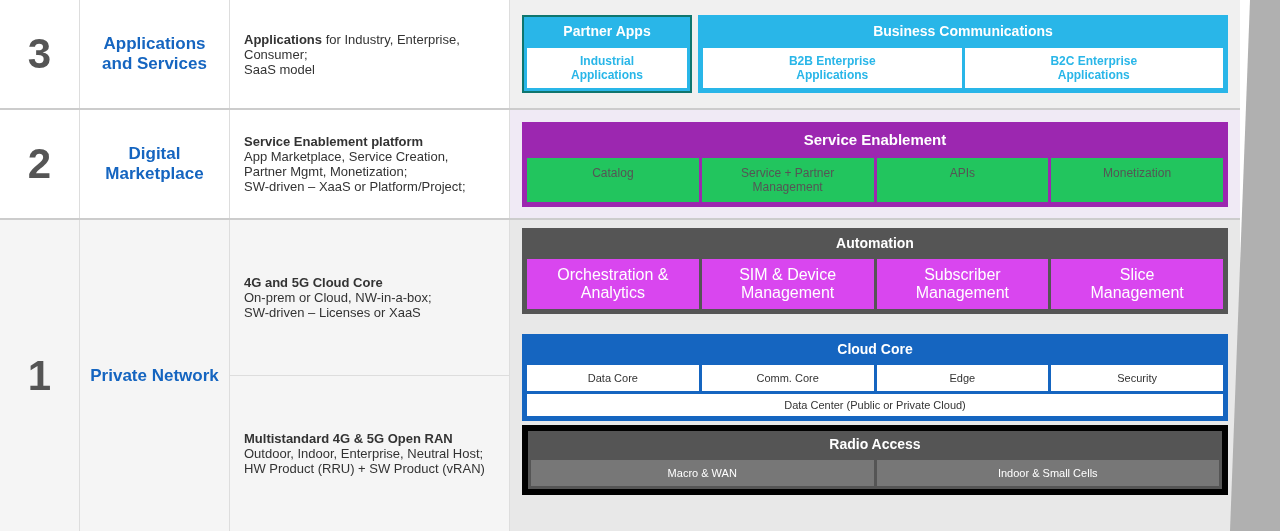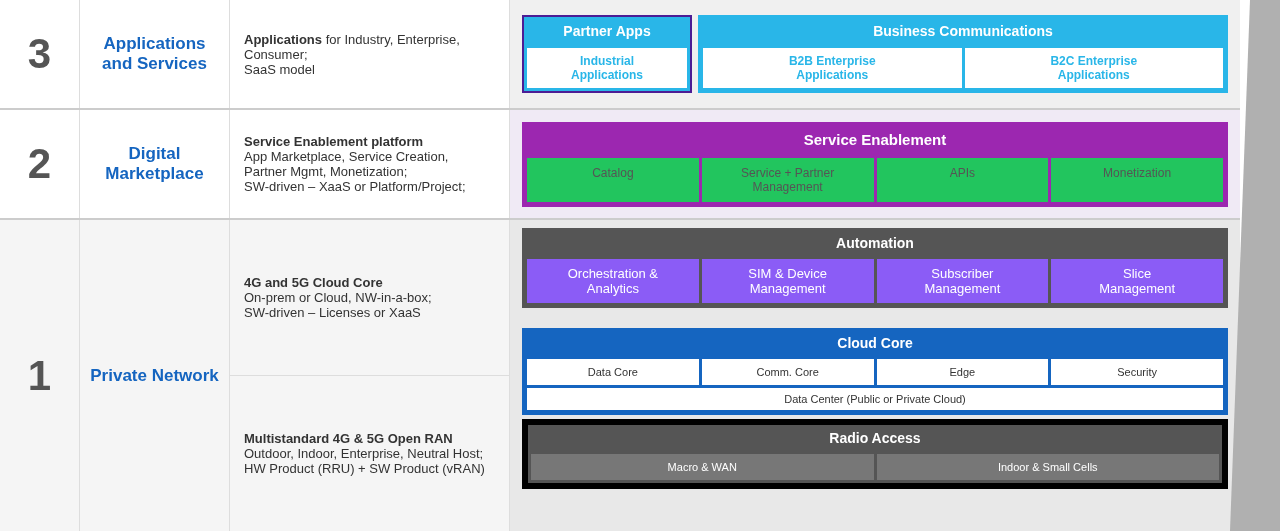--- a/index.html
+++ b/index.html
@@ -62,21 +62,21 @@
       display: flex;
       gap: 6px;
       width: 100%;
       align-items: flex-start;
     }
 
     .apps-partner-block {
       display: flex;
       flex-direction: column;
       background: #29b6e8;
-      border: 2px solid #4c1d95;
+      border: 2px solid #0f766e;
       min-width: 170px;
     }
 
     .apps-partner-header {
       background: #29b6e8;
       color: #fff;
       text-align: center;
       padding: 6px 8px;
       font-size: 14px;
       font-weight: bold;
@@ -184,24 +184,24 @@
       font-weight: bold;
     }
 
     .auto-subs {
       display: flex;
       gap: 3px;
       margin: 3px;
     }
 
     .auto-sub {
-      background: #8b5cf6;
+      background: #d946ef;
       text-align: center;
       padding: 7px 4px;
-      font-size: 13px;
+      font-size: 16px;
       color: #fff;
       flex: 1;
     }
 
     
     .cc-block {
       display: flex;
       flex-direction: column;
       background: #1565c0;
       border: 2px solid #1565c0;

